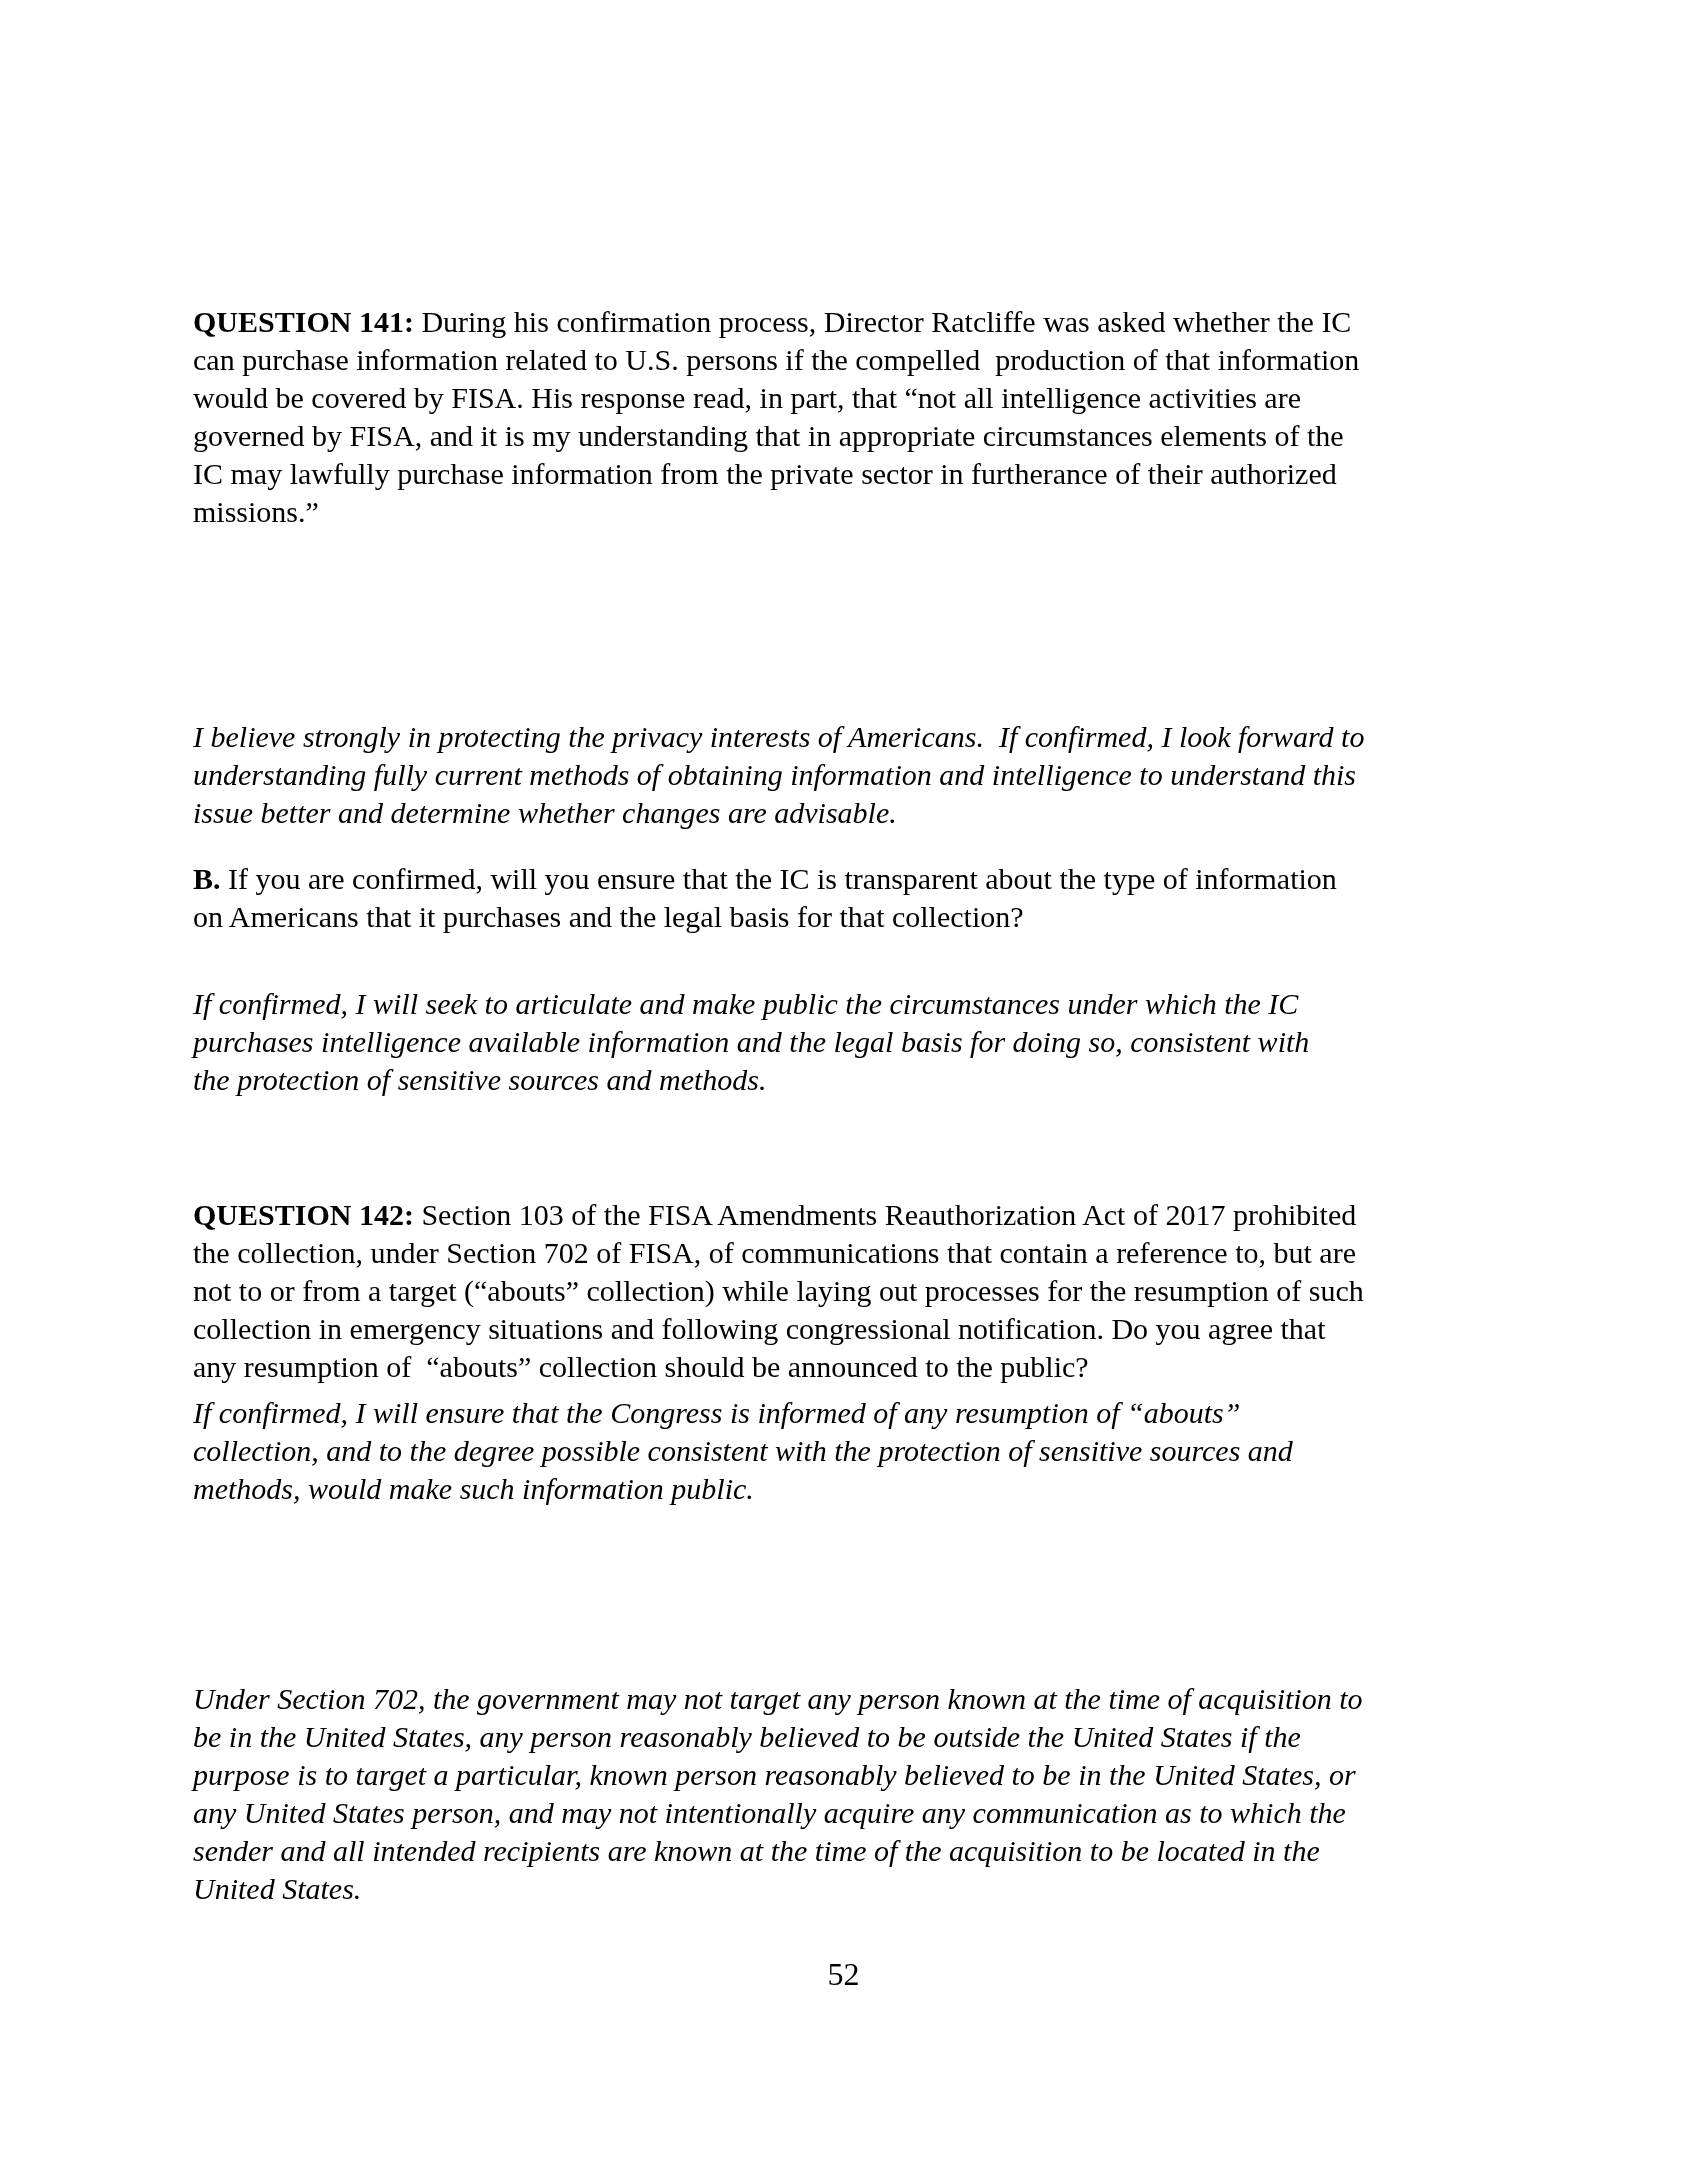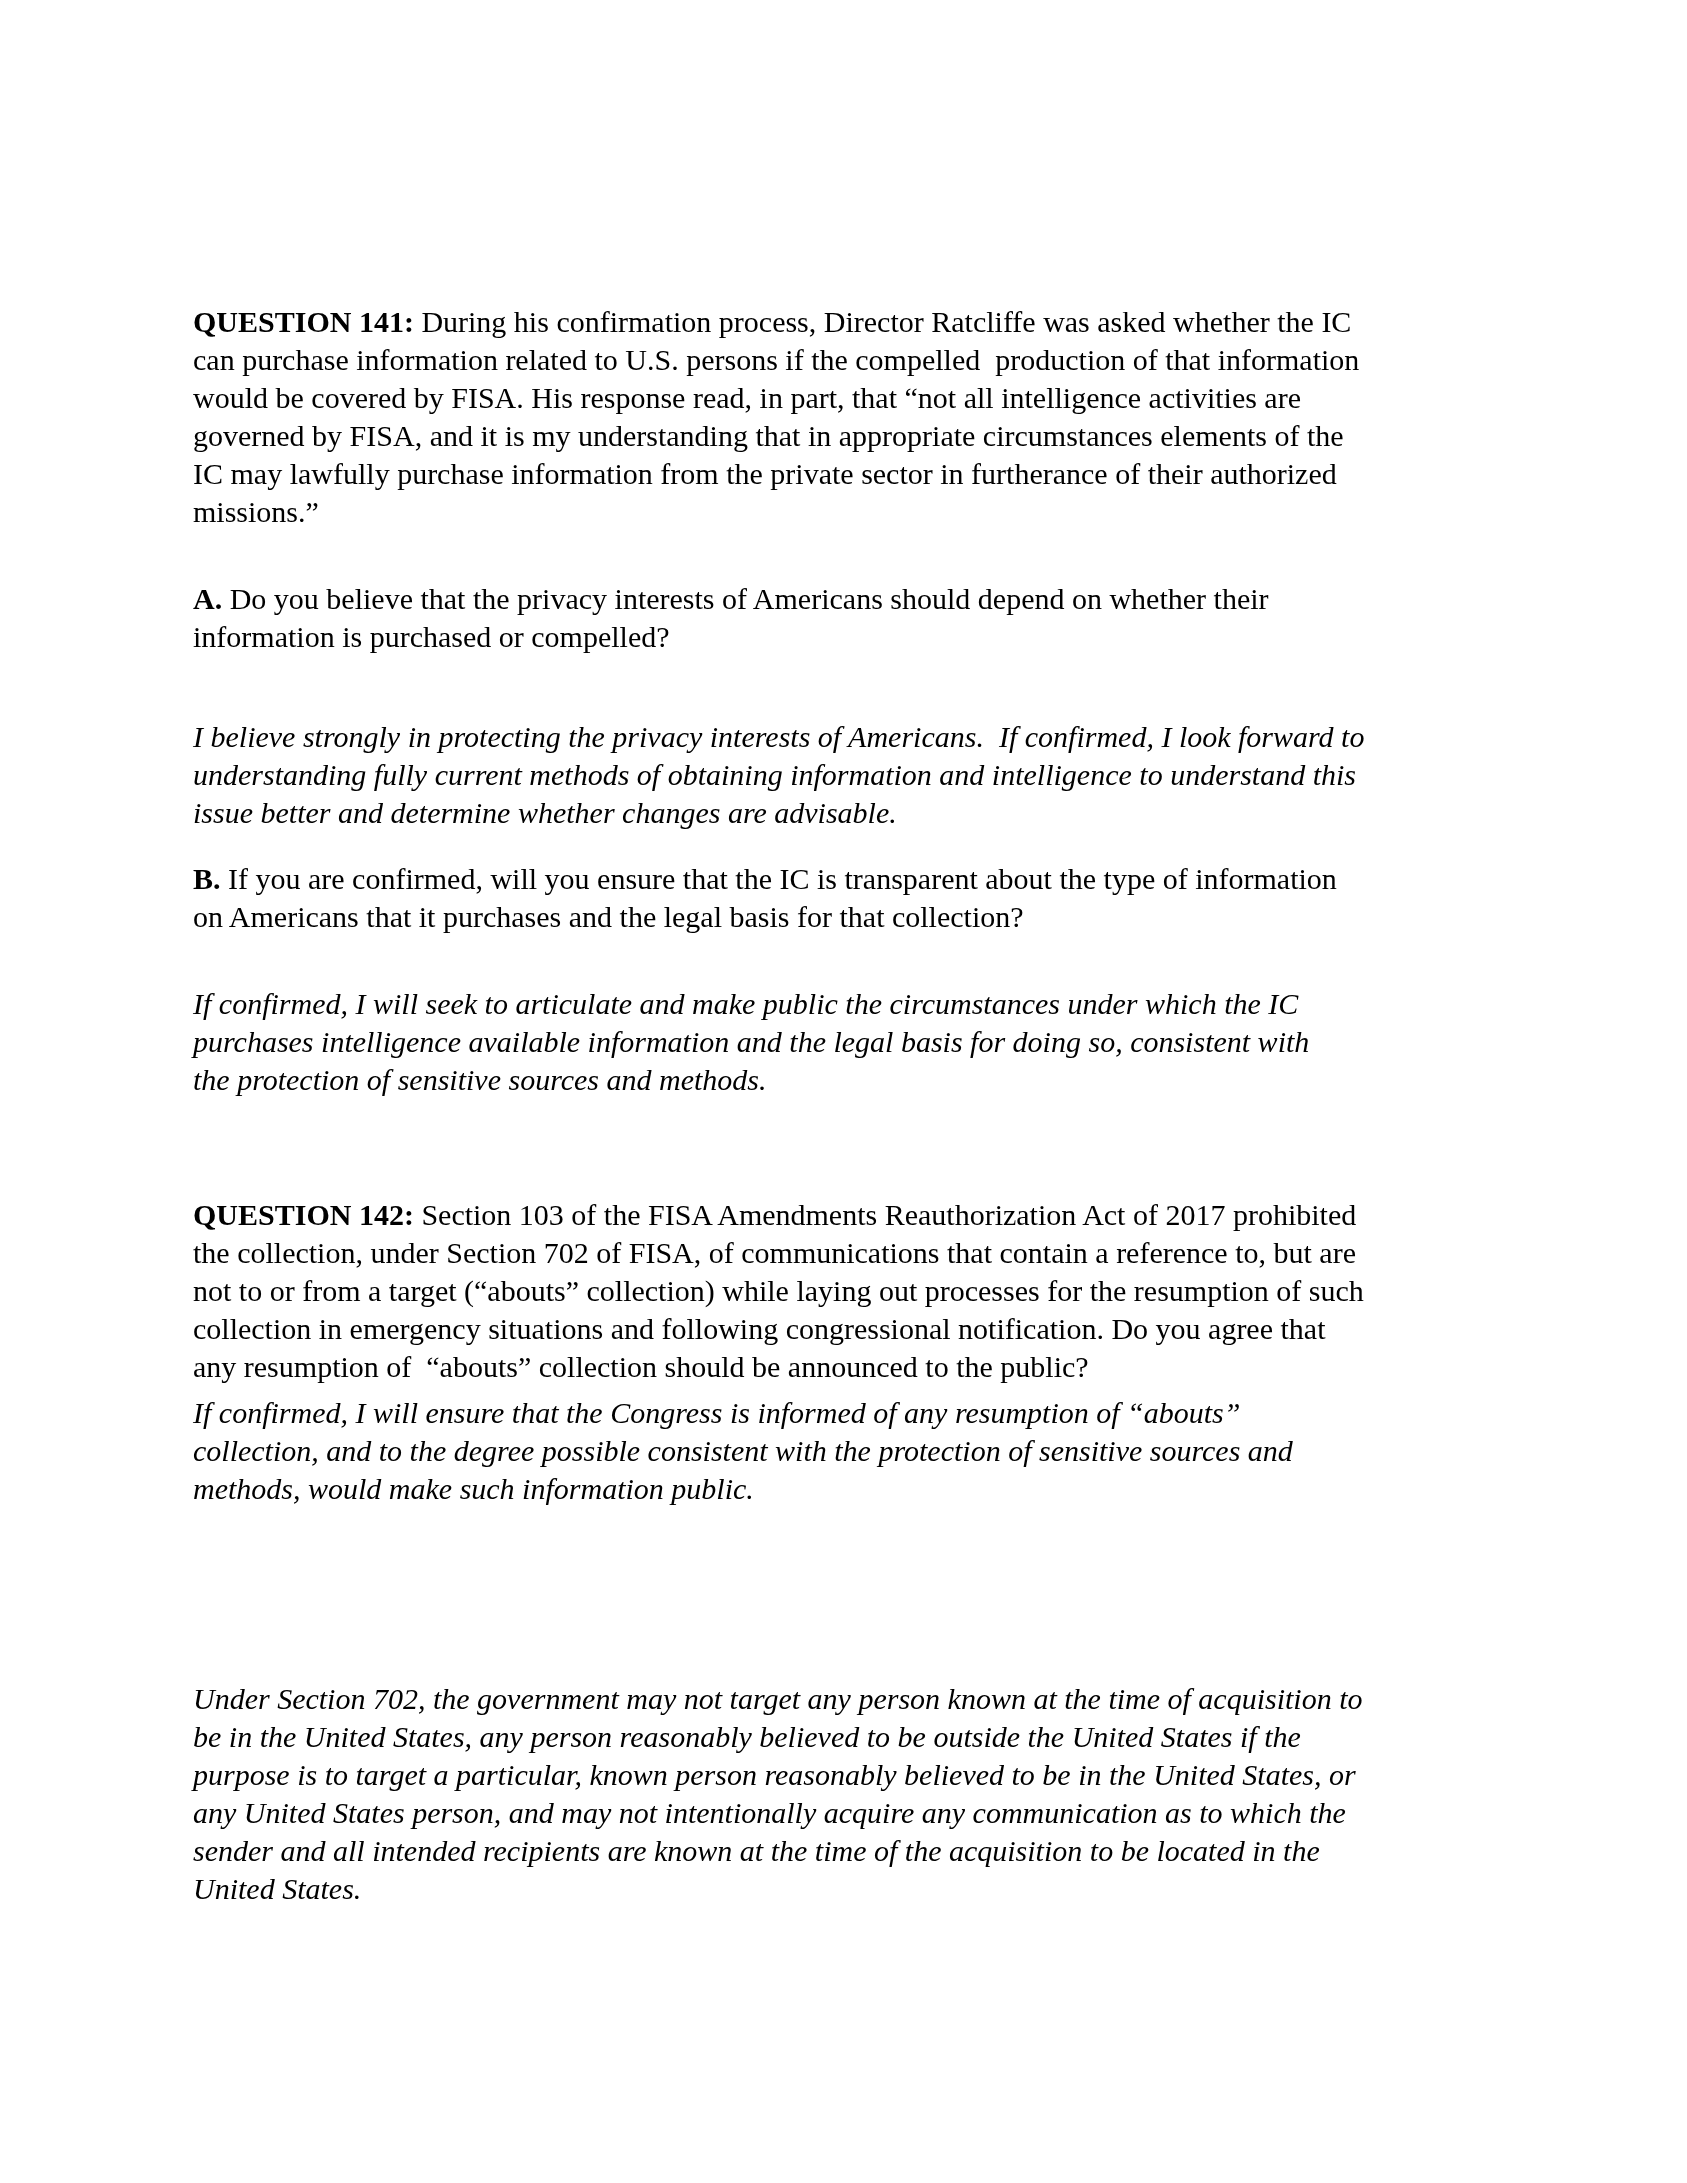--- a/index.html
+++ b/index.html
@@ -44,22 +44,20 @@
 
 <div class="page">
 
   <p class="para" style="top: 273px;"><span class="q-label">QUESTION 141:</span><span> During his confirmation process, Director Ratcliffe was asked whether the IC
 can purchase information related to U.S. persons if the compelled&nbsp; production of that information
 would be covered by FISA. His response read, in part, that “not all intelligence activities are
 governed by FISA, and it is my understanding that in appropriate circumstances elements of the
 IC may lawfully purchase information from the private sector in furtherance of their authorized
 missions.”</span></p>
 
-  <p class="para" style="top: 550px;"><span class="q-label">A.</span><span> Do you believe that the privacy interests of Americans should depend on whether their
-information is purchased or compelled?</span></p>
 
   <p class="para answer" style="top: 688px;"><span>I believe strongly in protecting the privacy interests of Americans.&nbsp; If confirmed, I look forward to
 understanding fully current methods of obtaining information and intelligence to understand this
 issue better and determine whether changes are advisable.</span></p>
 
   <p class="para" style="top: 830px;"><span class="q-label">B.</span><span> If you are confirmed, will you ensure that the IC is transparent about the type of information
 on Americans that it purchases and the legal basis for that collection?</span></p>
 
   <p class="para answer" style="top: 955px;"><span>If confirmed, I will seek to articulate and make public the circumstances under which the IC
 purchases intelligence available information and the legal basis for doing so, consistent with
@@ -76,15 +74,16 @@
 methods, would make such information public.</span></p>
 
 
   <p class="para answer" style="top: 1650px;"><span>Under Section 702, the government may not target any person known at the time of acquisition to
 be in the United States, any person reasonably believed to be outside the United States if the
 purpose is to target a particular, known person reasonably believed to be in the United States, or
 any United States person, and may not intentionally acquire any communication as to which the
 sender and all intended recipients are known at the time of the acquisition to be located in the
 United States.</span></p>
 
+  <div class="page-number">52</div>
 
 </div>
 
 
 </body></html>

